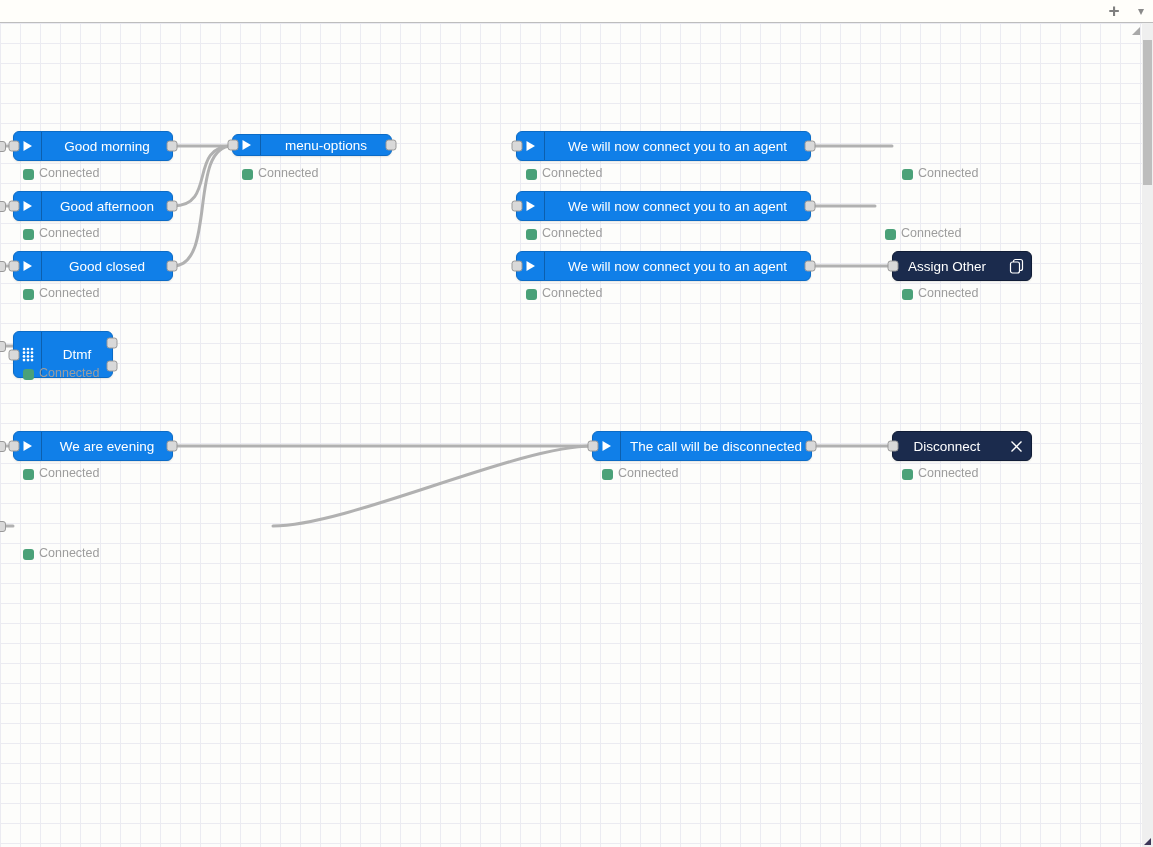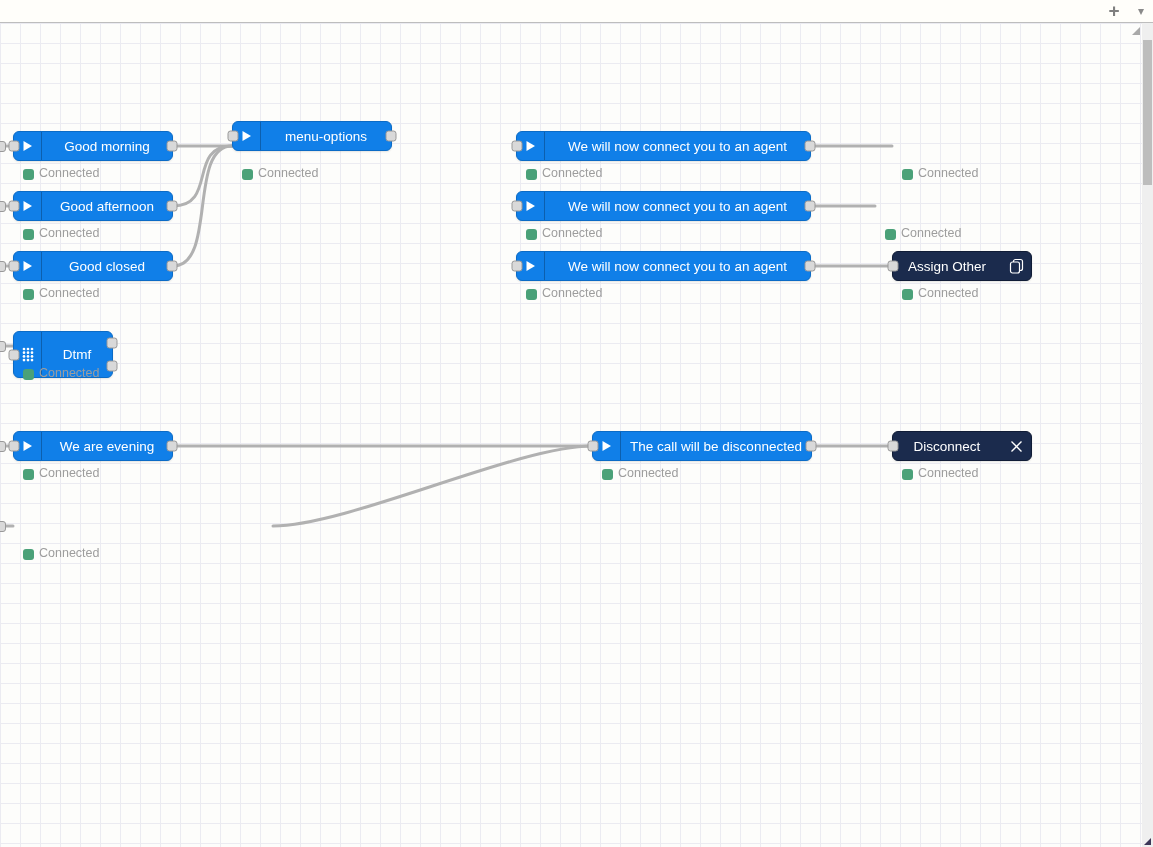--- a/index.html
+++ b/index.html
@@ -122,21 +122,21 @@
         </svg>
       </span>
       <span class="node-label">Good morning</span>
       <span class="port in"></span>
       <span class="port out"></span>
     </div>
     <div class="status" style="left: 23px; top: 166px;">
       <span class="status-dot"></span>
       <span class="status-text">Connected</span>
     </div>
-    <div class="node prompt" style="left: 232px; top: 121px; width: 160px; height: 30px;">
+    <div class="node prompt" style="left: 232px; top: 134px; width: 160px; height: 22px;">
       <span class="icon-box">
         <svg width="11" height="12" viewBox="0 0 11 12">
           <path d="M1.5 1 L10 6 L1.5 11 Z" fill="#fff"></path>
         </svg>
       </span>
       <span class="node-label">menu-options</span>
       <span class="port in"></span>
       <span class="port out"></span>
     </div>
     <div class="status" style="left: 242px; top: 166px;">

